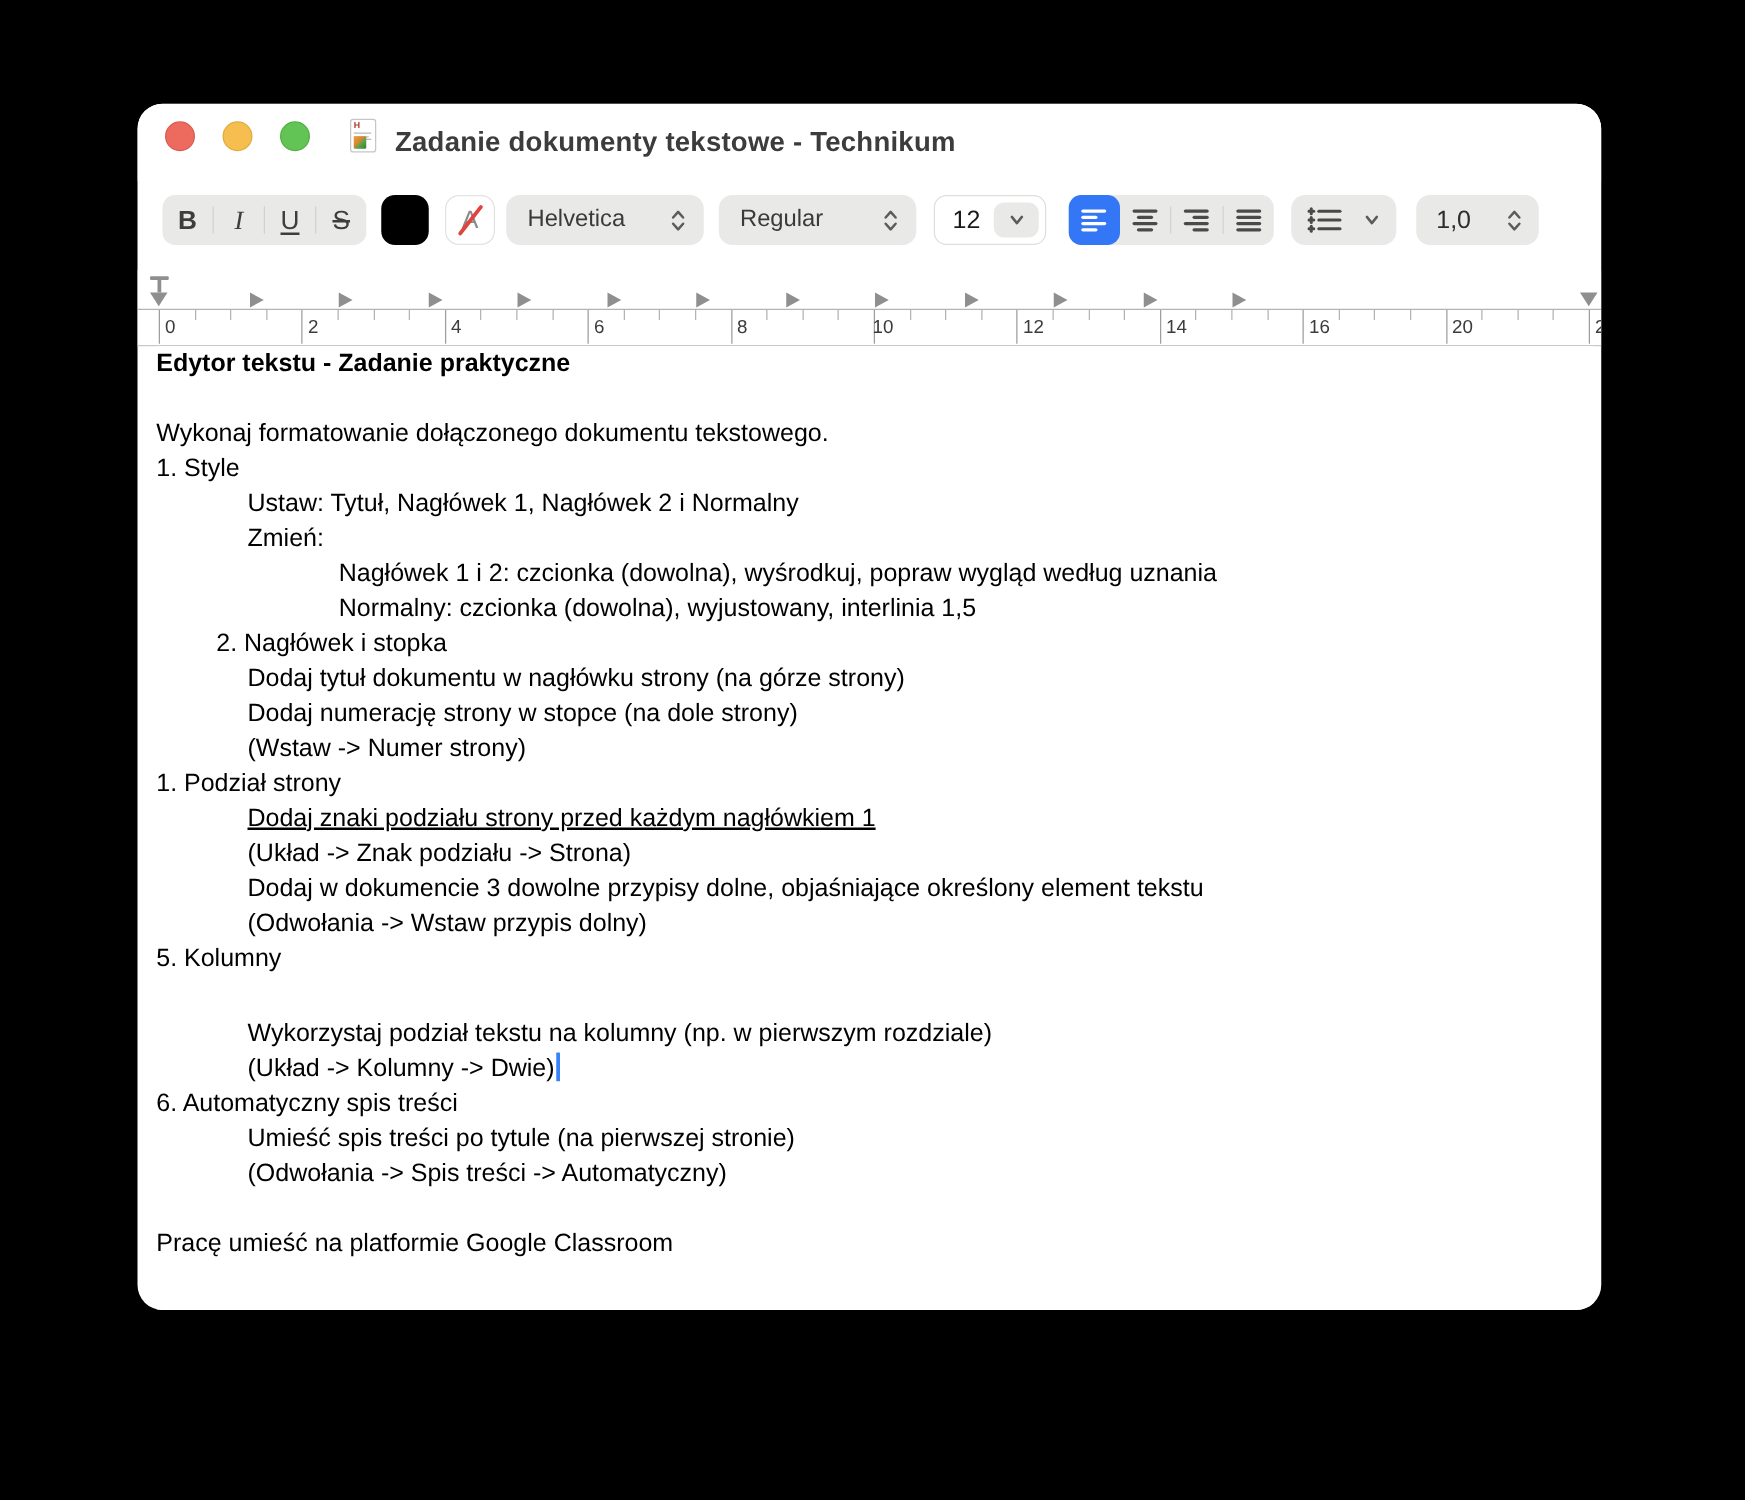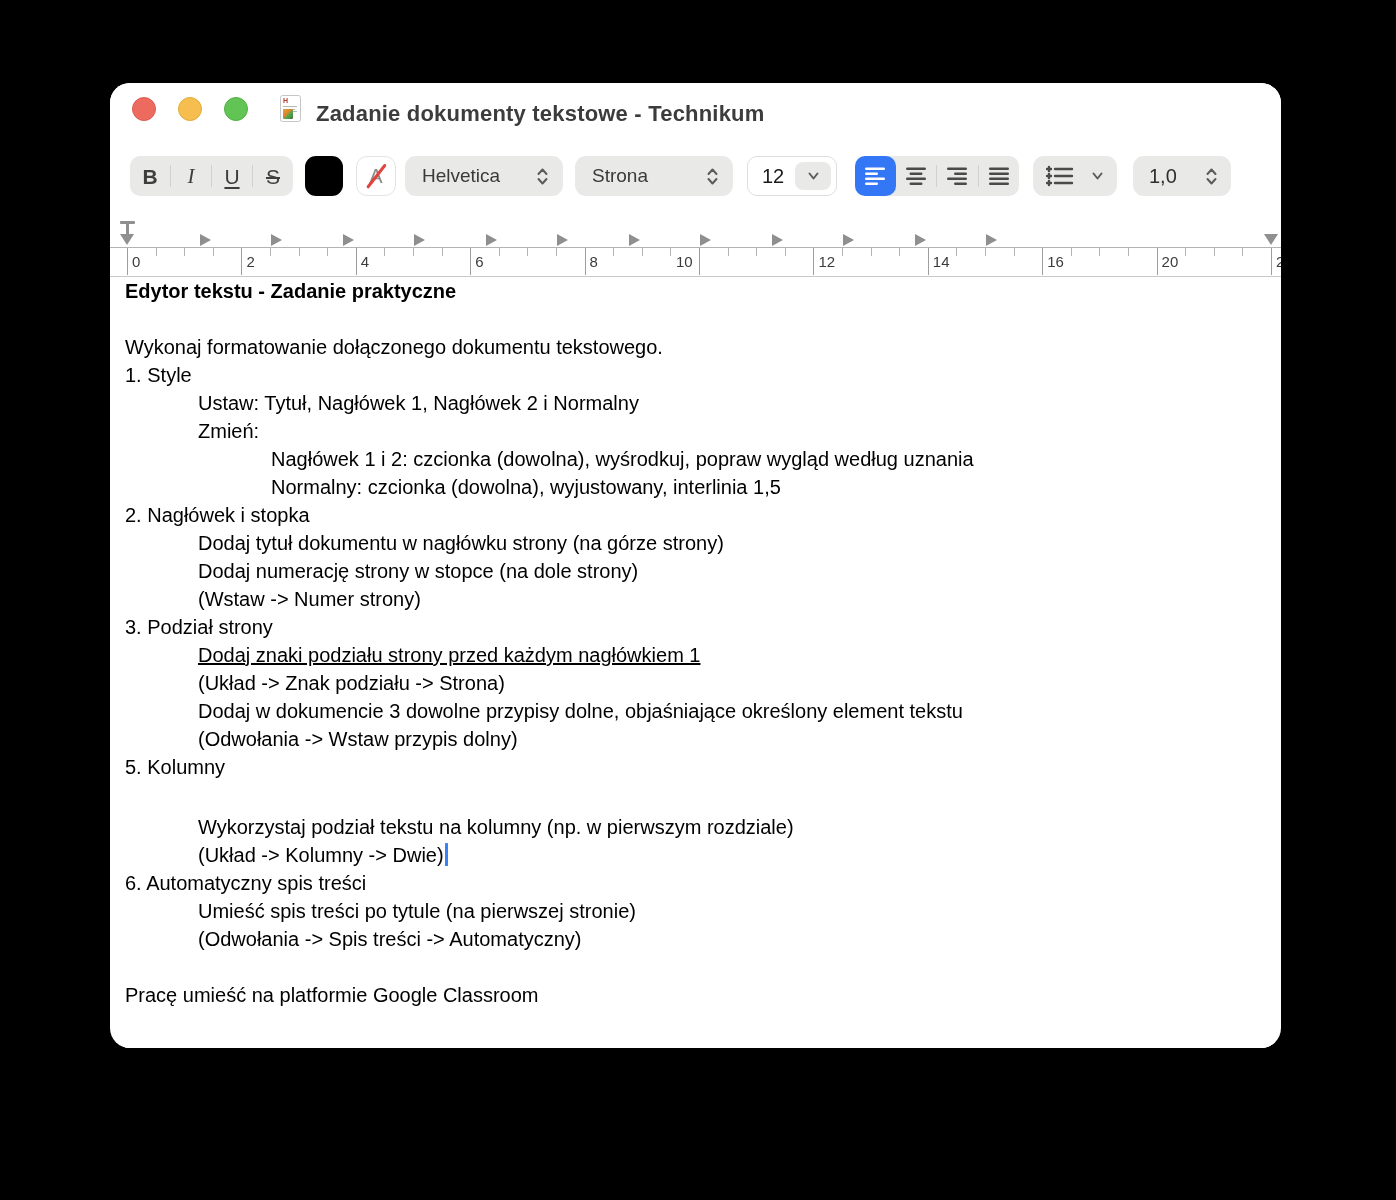--- a/index.html
+++ b/index.html
@@ -132,21 +132,21 @@
 
       <div class="tb dropdown" style="left:295px;width:158px;">
         <span class="lbl">Helvetica</span>
         <svg class="chevup" width="15" height="21" viewBox="0 0 15 21">
           <polyline class="chev" points="3.5,8 7.5,3.5 11.5,8"></polyline>
             <polyline class="chev" points="3.5,13 7.5,17.5 11.5,13"></polyline>
         </svg>
       </div>
 
       <div class="tb dropdown" style="left:465px;width:158px;">
-        <span class="lbl">Strona</span>
+        <span class="lbl">Regular</span>
         <svg width="15" height="21" viewBox="0 0 15 21">
           <polyline class="chev" points="3.5,8 7.5,3.5 11.5,8"></polyline>
             <polyline class="chev" points="3.5,13 7.5,17.5 11.5,13"></polyline>
         </svg>
       </div>
 
       <div class="tb combo" style="left:637px;width:90px;">
         <span class="lbl">12</span>
         <button class="dd-btn">
           <svg width="15" height="12" viewBox="0 0 15 12">
@@ -245,21 +245,21 @@
         <div class="rnum" style="left: 365.2px;">6</div>
         <div class="tick minor" style="left: 388.8px;"></div>
         <div class="tick minor" style="left: 417.4px;"></div>
         <div class="tick minor" style="left: 446px;"></div>
         <div class="tick major" style="left: 474.6px;"></div>
         <div class="rnum" style="left: 479.6px;">8</div>
         <div class="tick minor" style="left: 503.2px;"></div>
         <div class="tick minor" style="left: 531.8px;"></div>
         <div class="tick minor" style="left: 560.4px;"></div>
         <div class="tick major" style="left: 589px;"></div>
-        <div class="rnum" style="left: 566px;">10</div>
+        <div class="rnum" style="left: 588px;">10</div>
         <div class="tick minor" style="left: 617.6px;"></div>
         <div class="tick minor" style="left: 646.2px;"></div>
         <div class="tick minor" style="left: 674.8px;"></div>
         <div class="tick major" style="left: 703.4px;"></div>
         <div class="rnum" style="left: 708.4px;">12</div>
         <div class="tick minor" style="left: 732px;"></div>
         <div class="tick minor" style="left: 760.6px;"></div>
         <div class="tick minor" style="left: 789.2px;"></div>
         <div class="tick major" style="left: 817.8px;"></div>
         <div class="rnum" style="left: 822.8px;">14</div>
@@ -298,25 +298,25 @@
 
     <div class="doc" id="doc">
         <div class="line bold" style="padding-left: 0px;">Edytor tekstu - Zadanie praktyczne</div>
         <div class="line" style="padding-left: 0px;">&nbsp;</div>
         <div class="line" style="padding-left: 0px;">Wykonaj formatowanie dołączonego dokumentu tekstowego.</div>
         <div class="line" style="padding-left: 0px;">1. Style</div>
         <div class="line" style="padding-left: 73px;">Ustaw: Tytuł, Nagłówek 1, Nagłówek 2 i Normalny</div>
         <div class="line" style="padding-left: 73px;">Zmień:</div>
         <div class="line" style="padding-left: 146px;">Nagłówek 1 i 2: czcionka (dowolna), wyśrodkuj, popraw wygląd według uznania</div>
         <div class="line" style="padding-left: 146px;">Normalny: czcionka (dowolna), wyjustowany, interlinia 1,5</div>
-        <div class="line" style="padding-left: 0px;">2. Nagłówek i stopka</div>
+        <div class="line" style="padding-left: 0px; margin-left: 48px;">2. Nagłówek i stopka</div>
         <div class="line" style="padding-left: 73px;">Dodaj tytuł dokumentu w nagłówku strony (na górze strony)</div>
         <div class="line" style="padding-left: 73px;">Dodaj numerację strony w stopce (na dole strony)</div>
         <div class="line" style="padding-left: 73px;">(Wstaw -&gt; Numer strony)</div>
-        <div class="line" style="padding-left: 0px;">3. Podział strony</div>
+        <div class="line" style="padding-left: 0px;">1. Podział strony</div>
         <div class="line" style="padding-left: 73px; text-decoration: underline;">Dodaj znaki podziału strony przed każdym nagłówkiem 1</div>
         <div class="line" style="padding-left: 73px;">(Układ -&gt; Znak podziału -&gt; Strona)</div>
         <div class="line" style="padding-left: 73px;">Dodaj w dokumencie 3 dowolne przypisy dolne, objaśniające określony element tekstu</div>
         <div class="line" style="padding-left: 73px;">(Odwołania -&gt; Wstaw przypis dolny)</div>
         <div class="line" style="padding-left: 0px;">5. Kolumny</div>
         <div class="line" style="padding-left: 73px; margin-top: 32px;">Wykorzystaj podział tekstu na kolumny (np. w pierwszym rozdziale)</div>
         <div class="line" style="padding-left: 73px;">(Układ -&gt; Kolumny -&gt; Dwie)<span class="caret"></span></div>
         <div class="line" style="padding-left: 0px;">6. Automatyczny spis treści</div>
         <div class="line" style="padding-left: 73px;">Umieść spis treści po tytule (na pierwszej stronie)</div>
         <div class="line" style="padding-left: 73px;">(Odwołania -&gt; Spis treści -&gt; Automatyczny)</div>

